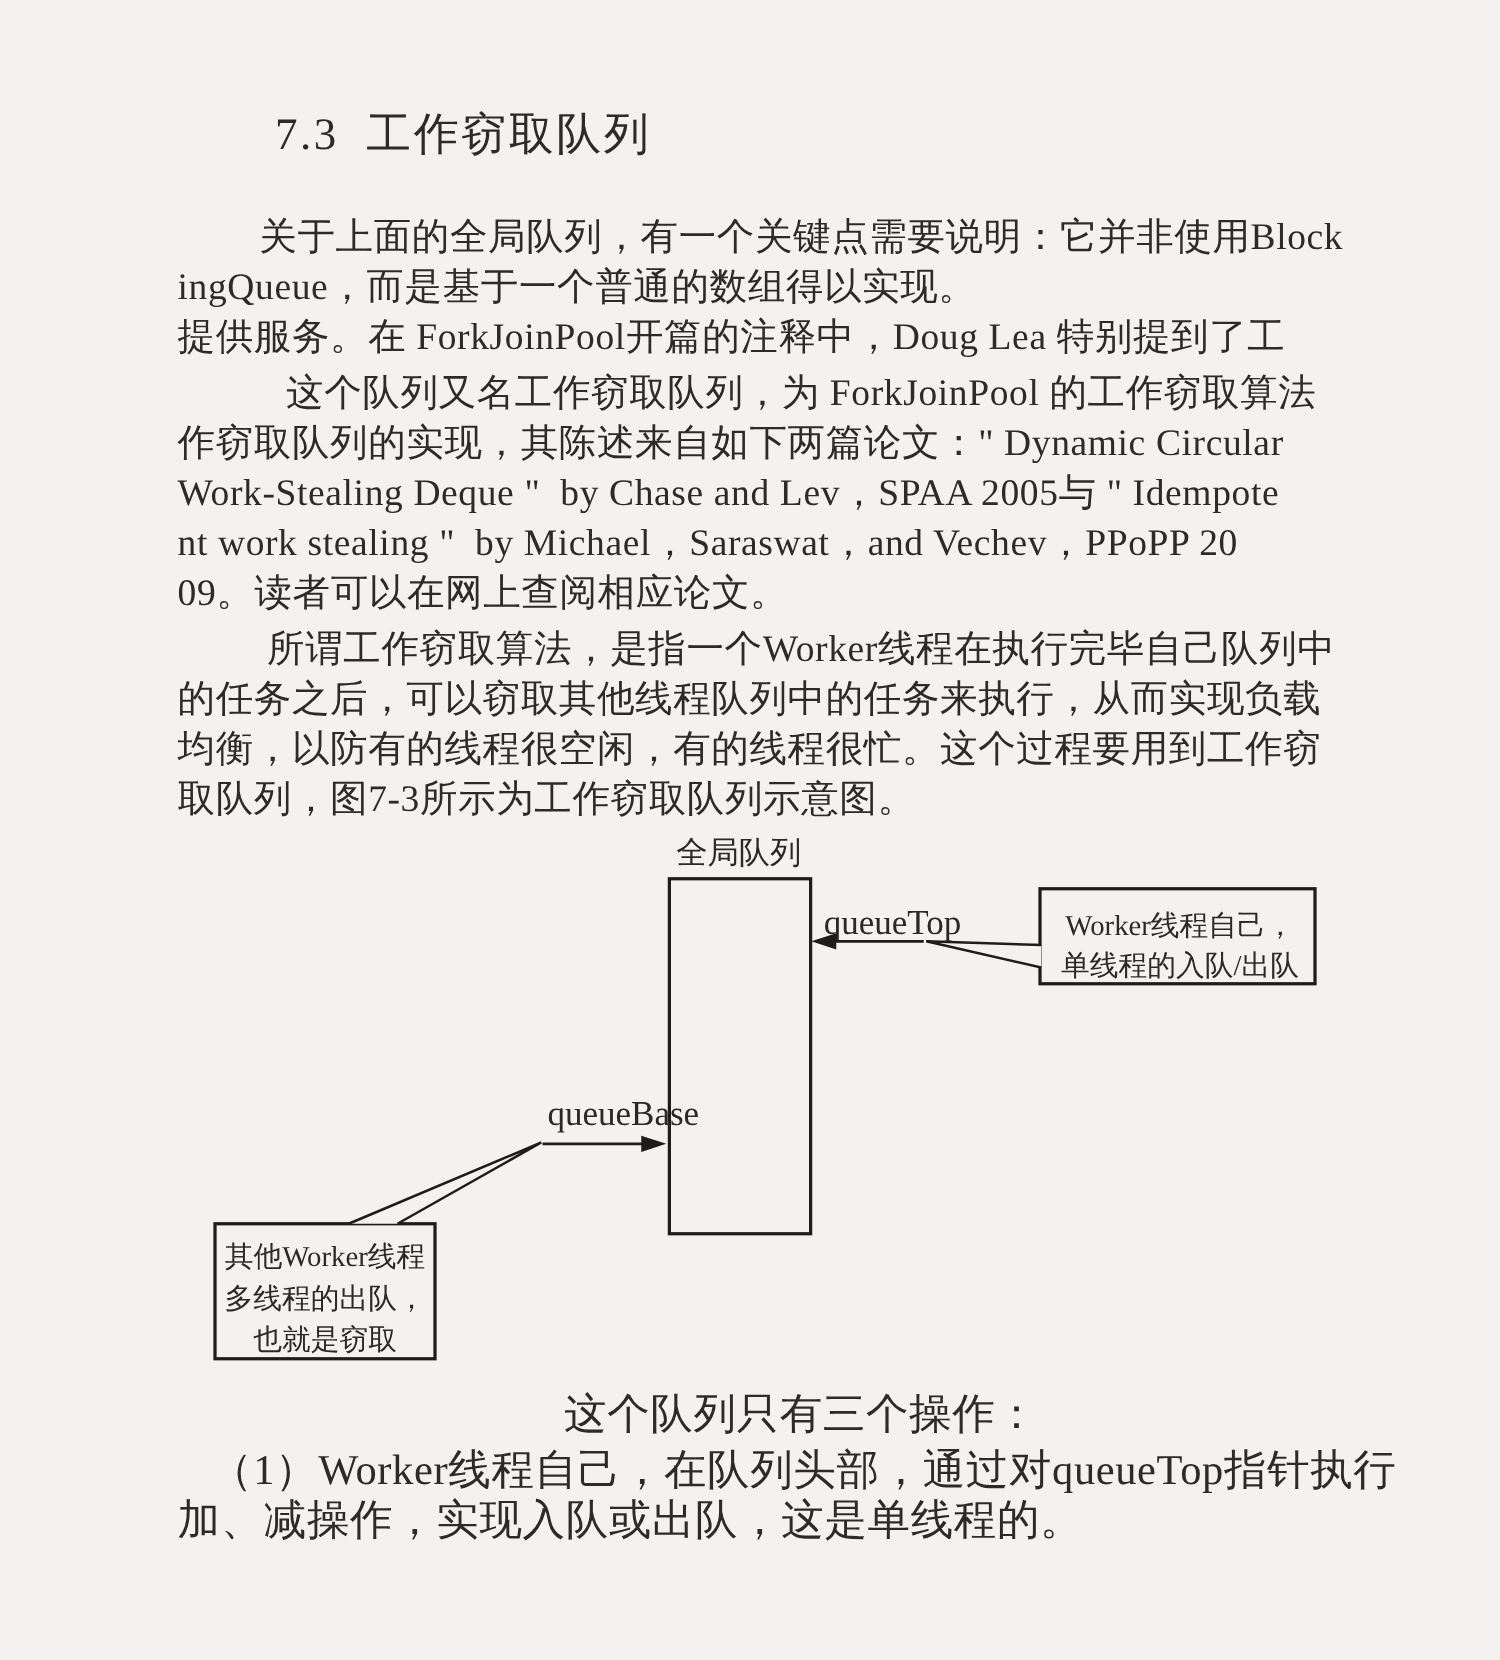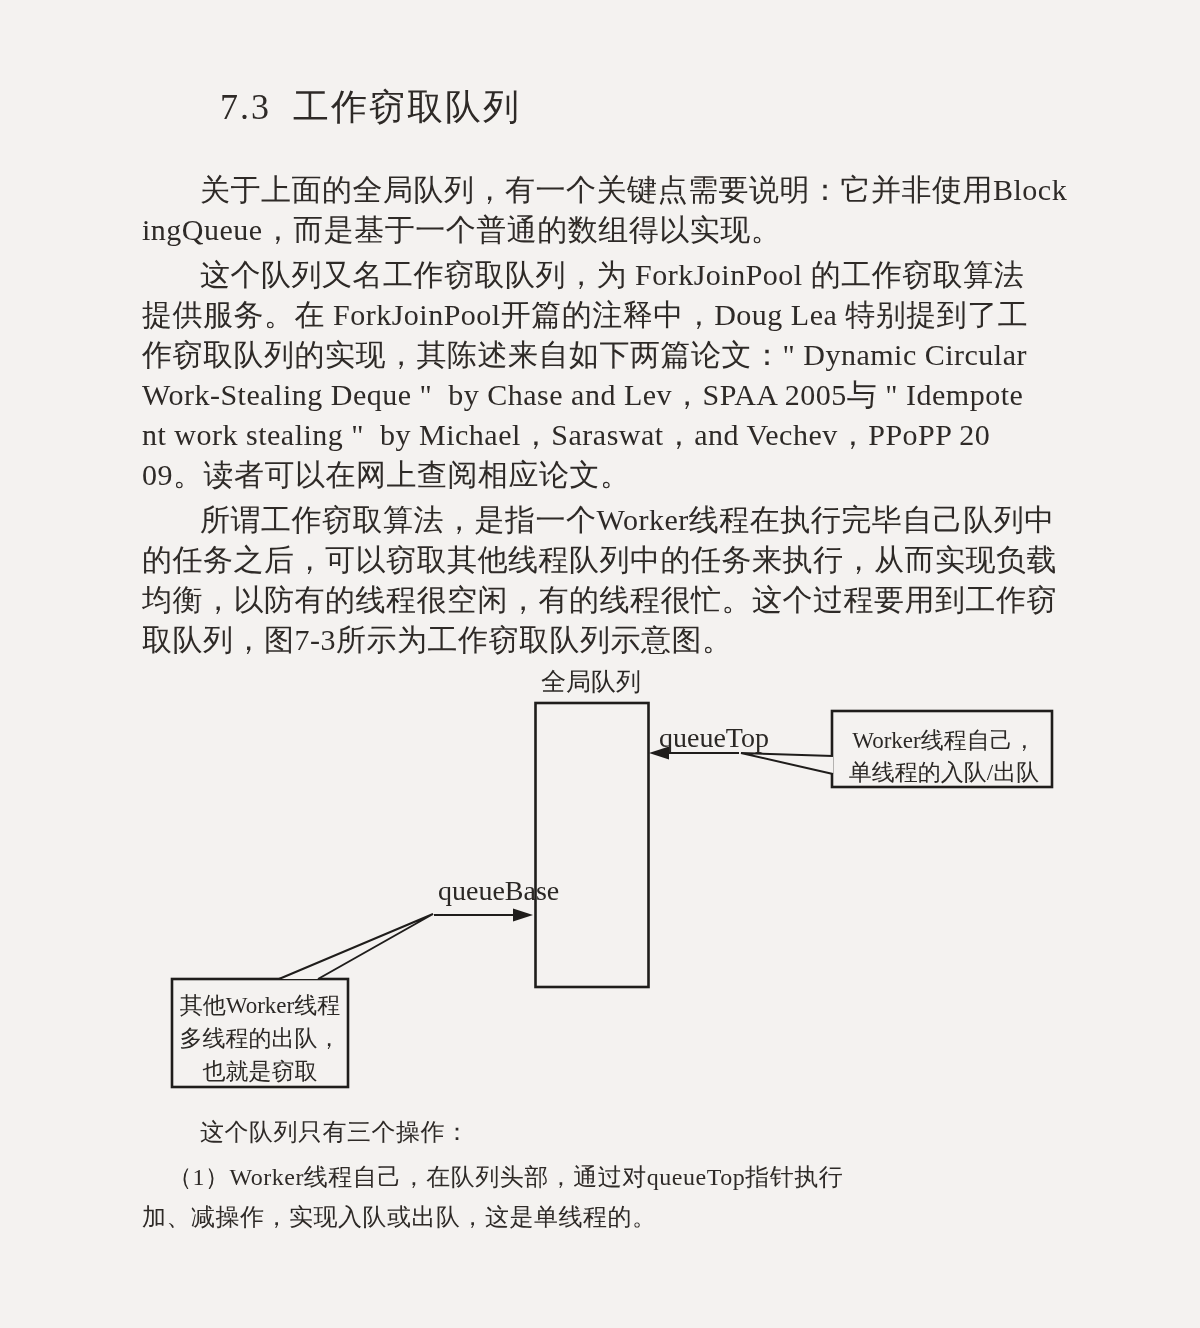--- a/index.html
+++ b/index.html
@@ -24,42 +24,42 @@
     margin:44px 0 0 142px;
     width:940px;
     font-size:30px;
     letter-spacing:0.5px;
   }
   .line{
     height:40px;
     line-height:40px;
     white-space:pre;
   }
-  .indent{padding-left:58px;}
+  .indent{padding-left:58px;text-align:center;}
   .indent-sm{padding-left:26px;}
   .p-gap{margin-top:5px;}
   .figure-svg{
     display:block;
     margin-top:-4px;
     width:1200px;height:440px;
   }
   .fig-caption{
     margin-top:26px;
     text-align:center;
     font-size:27px;
     line-height:30px;
     font-weight:600;
     letter-spacing:2px;
     color:#bd5733;
     white-space:pre;
   }
   .content2{
     margin:16px 0 11px 142px;
     width:940px;
-    font-size:24px;
+    font-size:34px;
     letter-spacing:0.5px;
     font-family:Liberation Serif, serif;
   }
   .watermark{
     position:absolute;
     right:38px;
     top:1344px;
     font-size:24px;
     letter-spacing:1px;
     color:#c9c6c3;
@@ -74,22 +74,22 @@
 <body>
 
 <div class="page">
 
   <h1 class="section-title">7.3  工作窃取队列</h1>
 
   <div class="content">
     <div class="line indent">关于上面的全局队列，有一个关键点需要说明：它并非使用Block</div>
     <div class="line">ingQueue，而是基于一个普通的数组得以实现。</div>
 
+    <div class="line">提供服务。在 ForkJoinPool开篇的注释中，Doug Lea 特别提到了工</div>
     <div class="line indent p-gap">这个队列又名工作窃取队列，为 ForkJoinPool 的工作窃取算法</div>
-    <div class="line">提供服务。在 ForkJoinPool开篇的注释中，Doug Lea 特别提到了工</div>
     <div class="line">作窃取队列的实现，其陈述来自如下两篇论文：" Dynamic Circular</div>
     <div class="line">Work-Stealing Deque "  by Chase and Lev，SPAA 2005与 " Idempote</div>
     <div class="line">nt work stealing "  by Michael，Saraswat，and Vechev，PPoPP 20</div>
     <div class="line">09。读者可以在网上查阅相应论文。</div>
 
     <div class="line indent p-gap">所谓工作窃取算法，是指一个Worker线程在执行完毕自己队列中</div>
     <div class="line">的任务之后，可以窃取其他线程队列中的任务来执行，从而实现负载</div>
     <div class="line">均衡，以防有的线程很空闲，有的线程很忙。这个过程要用到工作窃</div>
     <div class="line">取队列，图7-3所示为工作窃取队列示意图。</div>
   </div>

